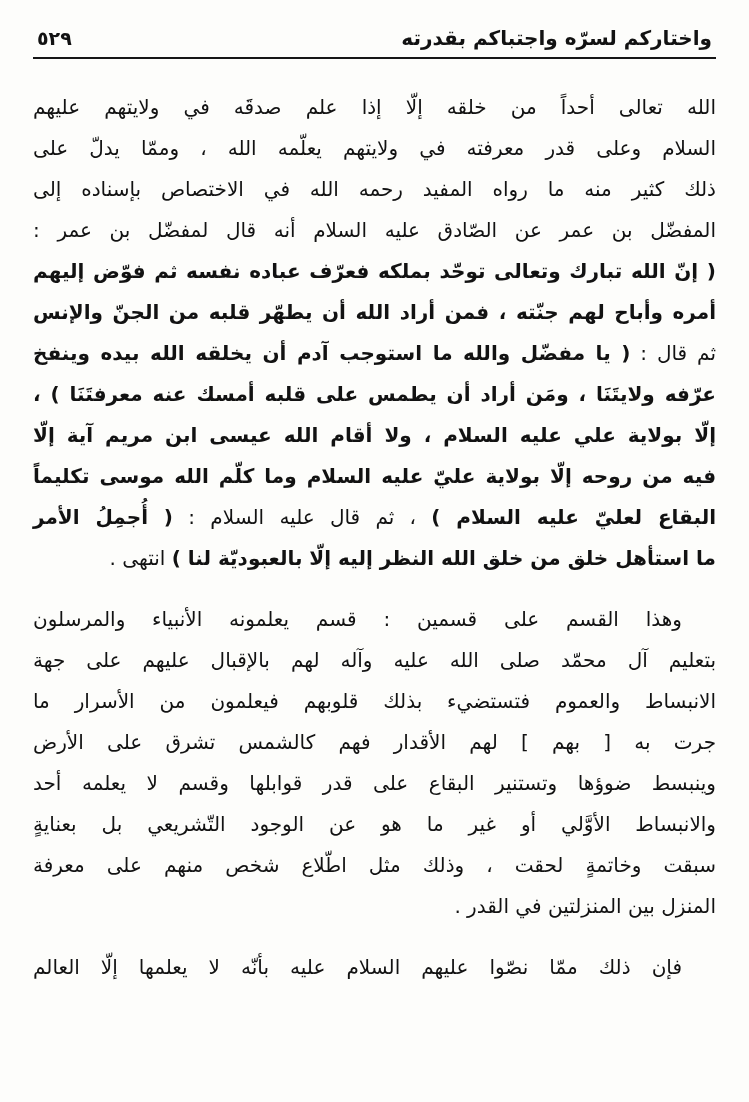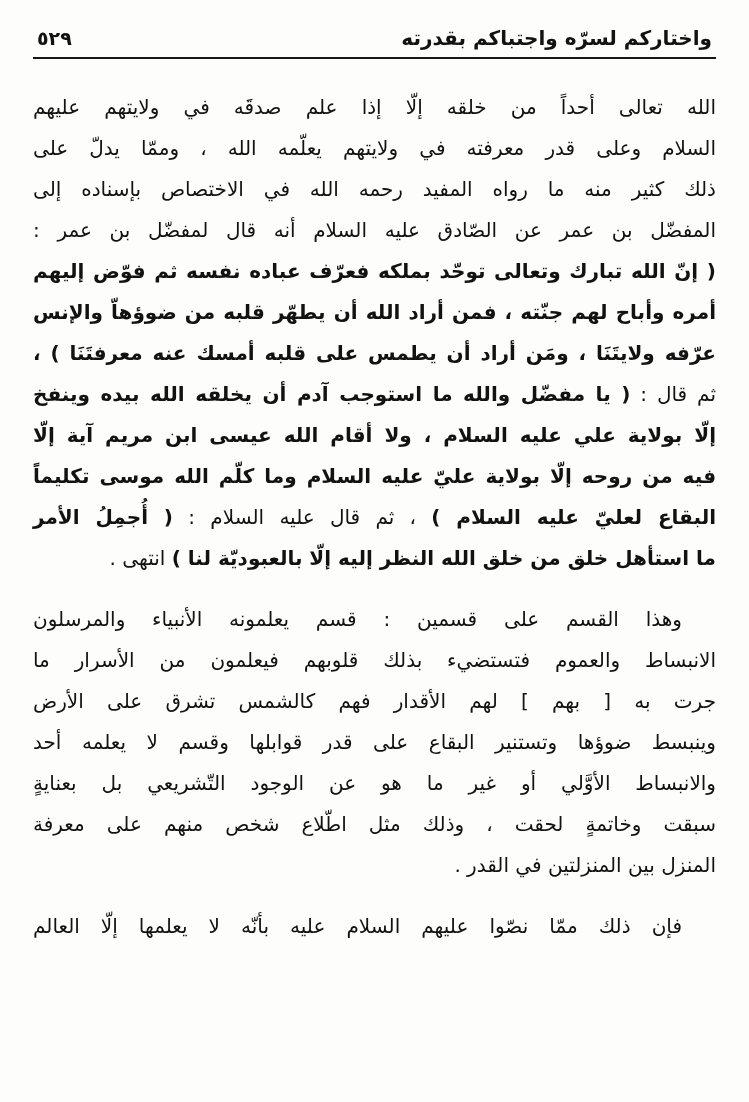--- a/index.html
+++ b/index.html
@@ -79,28 +79,29 @@
     <span class="running-title">واختاركم لسرّه واجتباكم بقدرته</span>
   </div>
   <div class="rule"></div>
 
   <div class="text-body">
     <div class="line j"><span>الله تعالى أحداً من خلقه إلّا إذا علم صدقَه في ولايتهم عليهم</span></div>
     <div class="line j"><span>السلام وعلى قدر معرفته في ولايتهم يعلّمه الله ، وممّا يدلّ على</span></div>
     <div class="line j"><span>ذلك كثير منه ما رواه المفيد رحمه الله في الاختصاص بإسناده إلى</span></div>
     <div class="line j"><span>المفضّل بن عمر عن الصّادق عليه السلام أنه قال لمفضّل بن عمر :</span></div>
     <div class="line j"><span class="b">( إنّ الله تبارك وتعالى توحّد بملكه فعرّف عباده نفسه ثم فوّض إليهم</span></div>
-    <div class="line j"><span class="b">أمره وأباح لهم جنّته ، فمن أراد الله أن يطهّر قلبه من ضوؤهاّ والإنس</span></div>
+    <div class="line j"><span class="b">أمره وأباح لهم جنّته ، فمن أراد الله أن يطهّر قلبه من الجنّ والإنس</span></div>
+    <div class="line j"><span>ثم قال : </span><span class="b">( يا مفضّل والله ما استوجب آدم أن يخلقه الله بيده وينفخ</span></div>
     <div class="line j"><span class="b">عرّفه ولايتَنَا ، ومَن أراد أن يطمس على قلبه أمسك عنه معرفتَنَا ) ،</span></div>
-    <div class="line j"><span>ثم قال : </span><span class="b">( يا مفضّل والله ما استوجب آدم أن يخلقه الله بيده وينفخ</span></div>
     <div class="line j"><span class="b">إلّا بولاية علي عليه السلام ، ولا أقام الله عيسى ابن مريم آية إلّا</span></div>
     <div class="line j"><span class="b">فيه من روحه إلّا بولاية عليّ عليه السلام وما كلّم الله موسى تكليماً</span></div>
     <div class="line j"><span class="b">البقاع لعليّ عليه السلام )</span><span> ، ثم قال عليه السلام : </span><span class="b">( أُجمِلُ الأمر</span></div>
     <div class="line last"><span class="b">ما استأهل خلق من خلق الله النظر إليه إلّا بالعبوديّة لنا )</span><span> انتهى .</span></div>
     <div class="line j indent gap"><span>وهذا القسم على قسمين : قسم يعلمونه الأنبياء والمرسلون</span></div>
+    <div class="line j"><span>بتعليم آل محمّد صلى الله عليه وآله لهم بالإقبال عليهم على جهة</span></div>
     <div class="line j"><span>الانبساط والعموم فتستضيء بذلك قلوبهم فيعلمون من الأسرار ما</span></div>
     <div class="line j"><span>جرت به [ بهم ] لهم الأقدار فهم كالشمس تشرق على الأرض</span></div>
     <div class="line j"><span>وينبسط ضوؤها وتستنير البقاع على قدر قوابلها وقسم لا يعلمه أحد</span></div>
     <div class="line j"><span>والانبساط الأوَّلي أو غير ما هو عن الوجود التّشريعي بل بعنايةٍ</span></div>
     <div class="line j"><span>سبقت وخاتمةٍ لحقت ، وذلك مثل اطّلاع شخص منهم على معرفة</span></div>
     <div class="line last"><span>المنزل بين المنزلتين في القدر .</span></div>
     <div class="line j indent gap"><span>فإن ذلك ممّا نصّوا عليهم السلام عليه بأنّه لا يعلمها إلّا العالم</span></div>
   </div>
 
 </div>

